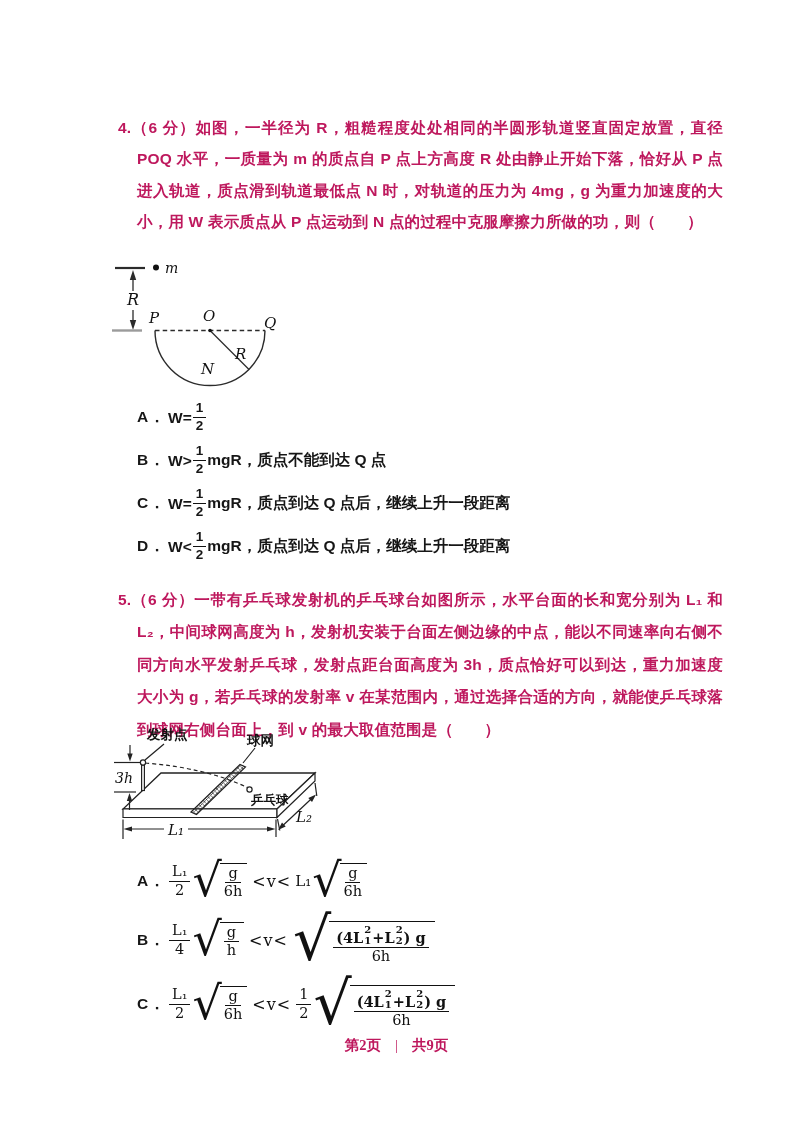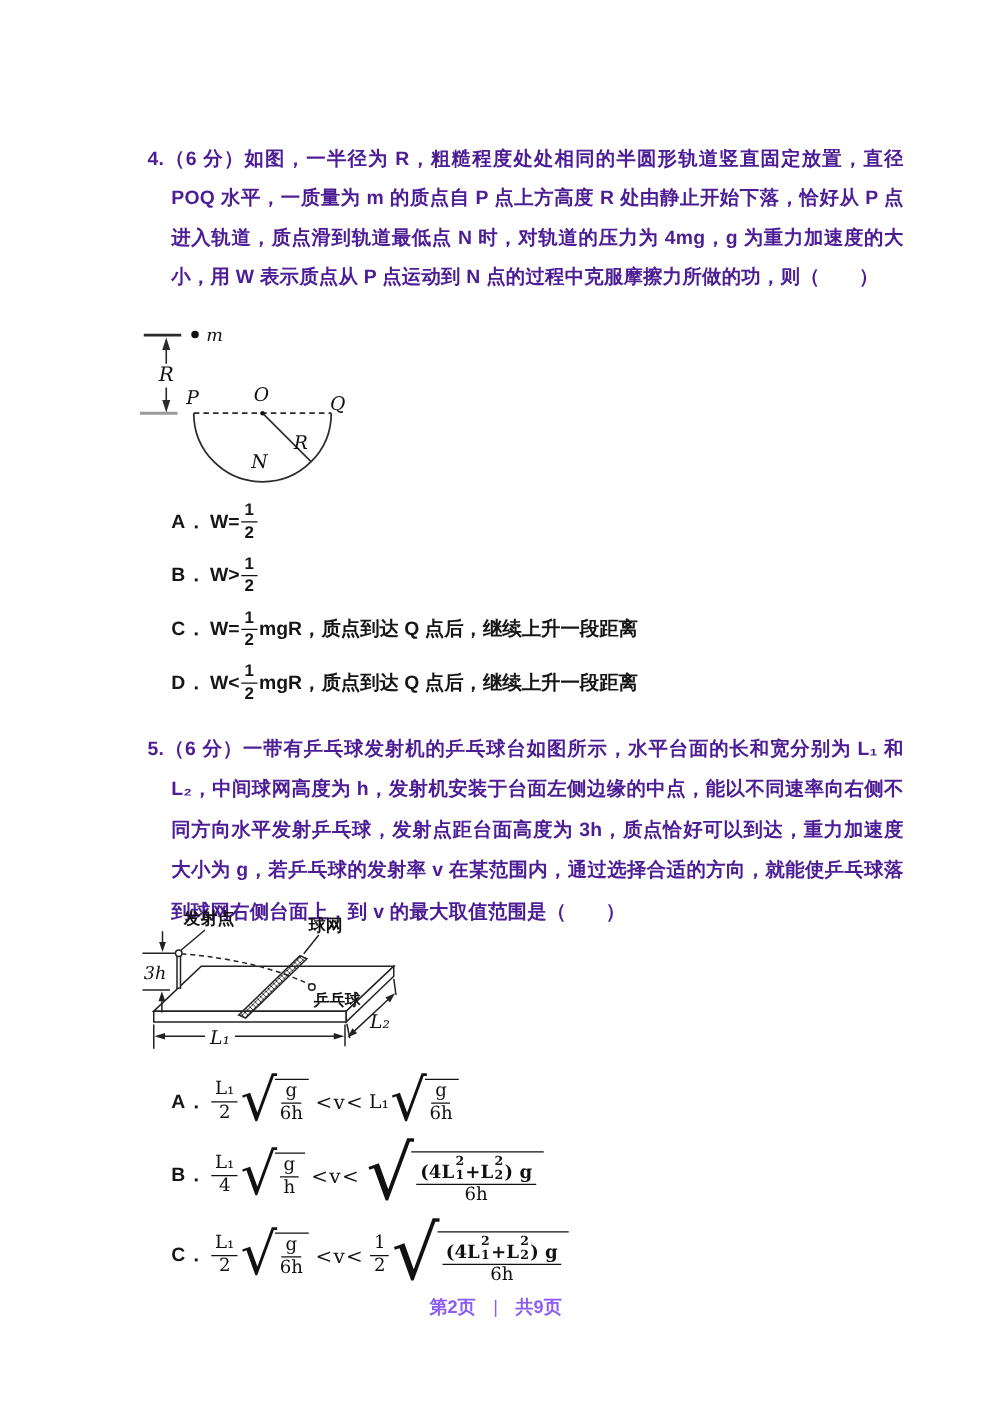--- a/index.html
+++ b/index.html
@@ -1,20 +1,20 @@
 <!DOCTYPE html>
 <html><head>
 <meta charset="utf-8">
 <style>
   html,body{margin:0;padding:0;}
   body{width:793px;height:1122px;position:relative;background:#ffffff;overflow:hidden;
        font-family:"Liberation Sans",sans-serif;color:#141414;}
   .qpara{position:absolute;left:118px;width:586px;text-align:justify;
          padding-left:19px;text-indent:-19px;font-size:15.5px;font-weight:600;
-         letter-spacing:.2px;color:#4c1d95;}
+         letter-spacing:.2px;color:#be185d;}
   #q4-para{top:96px;line-height:31.5px;}
   #q5-para{top:568px;line-height:32.5px;}
   .figure{position:absolute;}
   svg text{font-family:"DejaVu Serif",serif;}
   .cjk-label{font-family:"Liberation Sans",sans-serif !important;font-weight:600;}
   
   .optwrap{position:absolute;left:137px;}
   #q4-options{top:396px;}
   #q5-options{top:856px;}
   .opt{display:flex;align-items:center;font-size:15.5px;font-weight:600;color:#161616;}
@@ -41,21 +41,21 @@
   .rb{display:inline-flex;align-items:center;}
   .cplx{display:inline-flex;align-items:center;font-weight:bold;}
   .ss{display:inline-flex;flex-direction:column;align-items:center;font-size:10px;
       line-height:1.1;margin:0 1px;}
   .q5row{margin-bottom:6px;}
   #q5-opt-a{height:50px;}
   #q5-opt-b{height:56px;}
   #q5-opt-c{height:60px;}
   
   #footer{position:absolute;top:1036px;left:0;width:100%;text-align:center;
-          font-size:14.5px;color:#8b5cf6;font-weight:600;}
+          font-size:14.5px;color:#be185d;font-weight:600;font-family:Liberation Serif, serif;}
   #footer .sep{margin:0 14px;font-weight:400;}
 </style>
 </head>
 <body>
 
 <p id="q4-para" class="qpara"><span>4.</span><span>（6 分）</span><span>如图，一半径为 R，粗糙程度处处相同的半圆形轨道竖直固定放置，直径 POQ 水平，一质量为 m 的质点自 P 点上方高度 R 处由静止开始下落，恰好从 P 点进入轨道，质点滑到轨道最低点 N 时，对轨道的压力为 4mg，g 为重力加速度的大小，用 W 表示质点从 P 点运动到 N 点的过程中克服摩擦力所做的功，则（　　）</span></p>
 
 <svg class="figure" style="left:112px;top:255px" width="175" height="140" viewBox="0 0 175 140">
   <g stroke="#2b2b2b" stroke-width="1.3" fill="none">
     <line x1="3" y1="13" x2="33" y2="13" stroke-width="2.2"></line>
@@ -93,20 +93,21 @@
         <span class="den">2</span>
       </span>
   </div>
   <div class="opt opt4">
     <span class="olabel">B．</span>
     <span>W&gt;</span>
     <span class="frac f13">
         <span class="num">1</span>
         <span class="den">2</span>
       </span>
+    <span>mgR，质点不能到达 Q 点</span>
   </div>
   <div class="opt opt4">
     <span class="olabel">C．</span>
     <span>W=</span>
     <span class="frac f13">
         <span class="num">1</span>
         <span class="den">2</span>
       </span>
     <span>mgR，质点到达 Q 点后，继续上升一段距离</span>
   </div>

